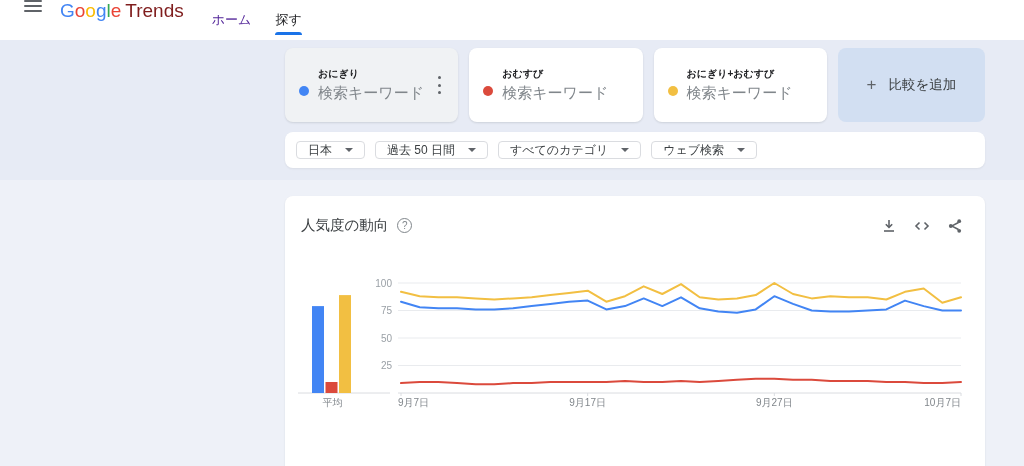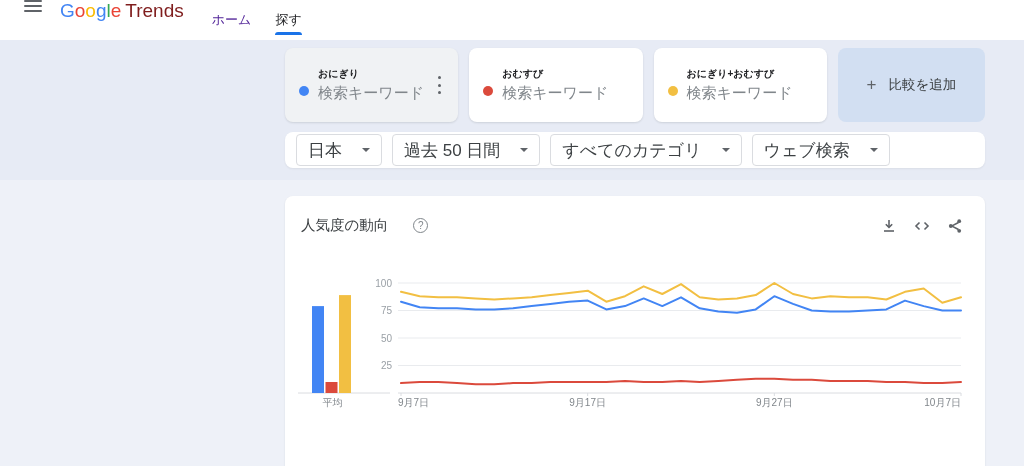--- a/index.html
+++ b/index.html
@@ -30,31 +30,31 @@
   .term-sub { font-size:15px; color:#80868b; margin-top:3px; white-space:nowrap; }
   .kebab { position:absolute; right:12px; top:28px; width:14px; height:18px; display:flex; flex-direction:column;
            align-items:center; justify-content:space-between; cursor:pointer; }
   .kebab i { width:3px; height:3px; border-radius:50%; background:#5f6368; display:block; }
   .add-card { flex:1; height:74px; background:#d2dff2; border-radius:8px; display:flex; align-items:center;
               justify-content:center; gap:12px; color:#3c4043; font-size:13.5px; cursor:pointer; }
   .add-card .plus { font-size:17px; color:#5f6368; }
 
   .filters { margin-top:10px; height:36px; background:#fff; border-radius:8px; display:flex; align-items:center;
              gap:10px; padding-left:11px; box-shadow:0 1px 2px rgba(60,64,67,.08); }
-  .pill { display:flex; align-items:center; gap:20px; height:32px; padding:0 11px; border:1px solid #dadce0;
-          border-radius:4px; background:#fff; font-size:17px; color:#3c4043; cursor:pointer;
+  .pill { display:flex; align-items:center; gap:13px; height:18px; padding:0 11px; border:1px solid #dadce0;
+          border-radius:4px; background:#fff; font-size:12px; color:#3c4043; cursor:pointer;
           font-family:"Liberation Sans", sans-serif; }
   .caret { width:0; height:0; border-left:4px solid transparent; border-right:4px solid transparent;
            border-top:4px solid #5f6368; display:inline-block; }
 
   
   .main-sec { padding-top:16px; }
   .chart-card { margin-left:285px; width:700px; height:280px; background:#fff; border-radius:8px;
                 box-shadow:0 1px 2px rgba(60,64,67,.12); }
-  .card-hd { display:flex; align-items:center; padding:20px 22px 0 16px;gap:16px; }
+  .card-hd { display:flex; align-items:center; padding:20px 22px 0 16px; }
   .card-title { font-size:14.5px; color:#3c4043; }
   .help { width:15px; height:15px; border:1.4px solid #80868b; border-radius:50%; color:#80868b;
           font-size:10px; display:flex; align-items:center; justify-content:center; margin-left:9px; cursor:pointer; }
   .hd-icons { margin-left:auto; display:flex; gap:17px; }
   .hd-icons svg { cursor:pointer; display:block; }
   .chart-wrap { margin-top:12px; }
 </style>
 </head>
 <body>
 

